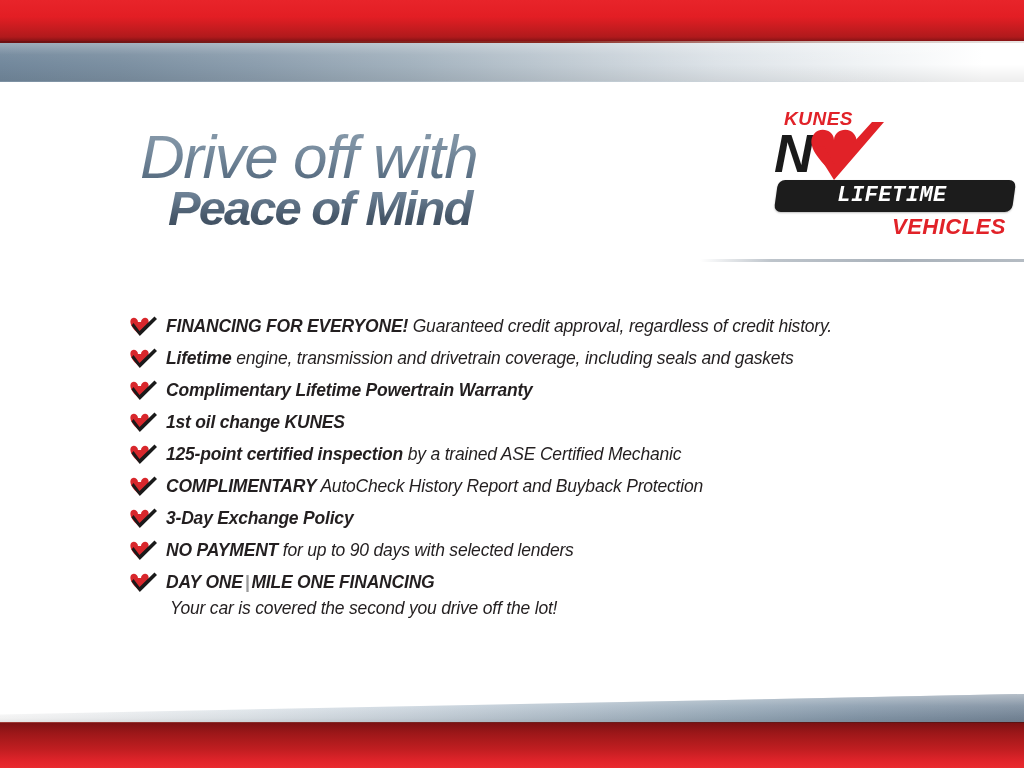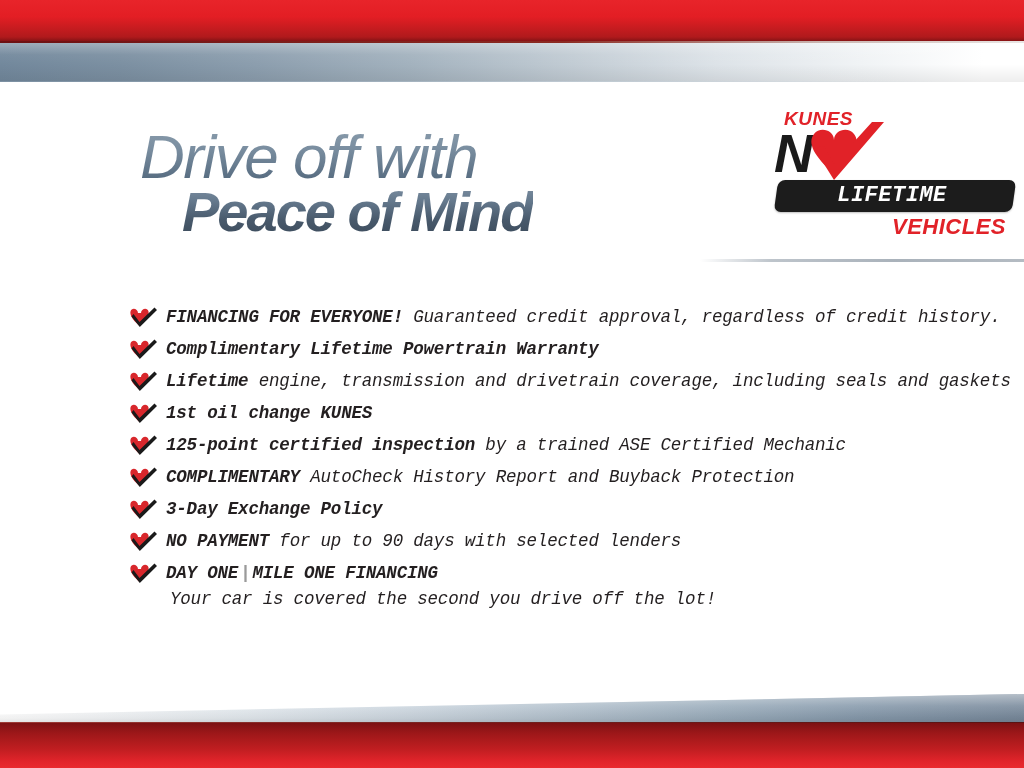--- a/index.html
+++ b/index.html
@@ -83,26 +83,26 @@
     letter-spacing:-1.5px;
     background:linear-gradient(to bottom, #8a9cab 0%, #7b8fa1 35%, #5f7488 75%, #4e6478 100%);
     -webkit-background-clip:text;
     background-clip:text;
     color:transparent;
     -webkit-text-fill-color:transparent;
     text-shadow:none;
     display:block;
   }
   .headline .line2 {
-    font-size:56px;
+    font-size:49px;
     font-weight:700;
     font-style:italic;
     letter-spacing:-2px;
     margin-top:-4px;
-    margin-left:42px;
+    margin-left:28px;
     background:linear-gradient(to bottom, #7e91a3 0%, #65798d 30%, #48596b 65%, #3a4959 100%);
     -webkit-background-clip:text;
     background-clip:text;
     color:transparent;
     -webkit-text-fill-color:transparent;
     display:block;
   }
 
   
   .divider {
@@ -163,23 +163,22 @@
   }
   .vehicles {
     position:absolute; right:8px; top:106px;
     font-size:22px; font-weight:700; font-style:italic;
     letter-spacing:0.5px;
     color:#e12228;
   }
 
   
   .bullets {
-    position:absolute; left:130px; top:303px;
+    position:absolute; left:130px; top:312px;
     width:790px;
-    font-family:Liberation Mono, monospace;
   }
   .bullet {
     position:relative;
     min-height:32px;
     padding-left:36px;
     margin-bottom:0px;
     height:32px;
   }
   .bullet.tall { height:56px; }
   .bullet-icon {
@@ -267,31 +266,31 @@
       <span class="bullet-text"><b>FINANCING FOR EVERYONE!</b><span> Guaranteed credit approval, regardless of credit history.</span></span>
     </div>
 
     <div class="bullet">
       <span class="bullet-icon">
         <svg viewBox="0 0 28 22" width="28" height="22" xmlns="http://www.w3.org/2000/svg">
           <path d="M8 6 C8 1.5, 1.5 0, 0.5 4.5 C-0.5 9, 4 14, 9.5 19 C15 14, 19.5 9, 18.5 4.5 C17.5 0, 11 1.5, 11 6 Z" fill="#d8272c"></path>
           <path d="M1.5 9.5 L3.5 7 L9.5 15 L24.5 0.5 L27 3 L9.8 20 Z" fill="#1a1a1a"></path>
         </svg>
       </span>
+      <span class="bullet-text"><b>Lifetime</b><span> engine, transmission and drivetrain coverage, including seals and gaskets</span></span>
+    </div>
+
+    <div class="bullet">
+      <span class="bullet-icon">
+        <svg viewBox="0 0 28 22" width="28" height="22" xmlns="http://www.w3.org/2000/svg">
+          <path d="M8 6 C8 1.5, 1.5 0, 0.5 4.5 C-0.5 9, 4 14, 9.5 19 C15 14, 19.5 9, 18.5 4.5 C17.5 0, 11 1.5, 11 6 Z" fill="#d8272c"></path>
+          <path d="M1.5 9.5 L3.5 7 L9.5 15 L24.5 0.5 L27 3 L9.8 20 Z" fill="#1a1a1a"></path>
+        </svg>
+      </span>
       <span class="bullet-text"><b>Complimentary Lifetime Powertrain Warranty</b><span></span></span>
-    </div>
-
-    <div class="bullet">
-      <span class="bullet-icon">
-        <svg viewBox="0 0 28 22" width="28" height="22" xmlns="http://www.w3.org/2000/svg">
-          <path d="M8 6 C8 1.5, 1.5 0, 0.5 4.5 C-0.5 9, 4 14, 9.5 19 C15 14, 19.5 9, 18.5 4.5 C17.5 0, 11 1.5, 11 6 Z" fill="#d8272c"></path>
-          <path d="M1.5 9.5 L3.5 7 L9.5 15 L24.5 0.5 L27 3 L9.8 20 Z" fill="#1a1a1a"></path>
-        </svg>
-      </span>
-      <span class="bullet-text"><b>Lifetime</b><span> engine, transmission and drivetrain coverage, including seals and gaskets</span></span>
     </div>
 
     <div class="bullet">
       <span class="bullet-icon">
         <svg viewBox="0 0 28 22" width="28" height="22" xmlns="http://www.w3.org/2000/svg">
           <path d="M8 6 C8 1.5, 1.5 0, 0.5 4.5 C-0.5 9, 4 14, 9.5 19 C15 14, 19.5 9, 18.5 4.5 C17.5 0, 11 1.5, 11 6 Z" fill="#d8272c"></path>
           <path d="M1.5 9.5 L3.5 7 L9.5 15 L24.5 0.5 L27 3 L9.8 20 Z" fill="#1a1a1a"></path>
         </svg>
       </span>
       <span class="bullet-text"><b>1st oil change KUNES</b><span></span></span>

